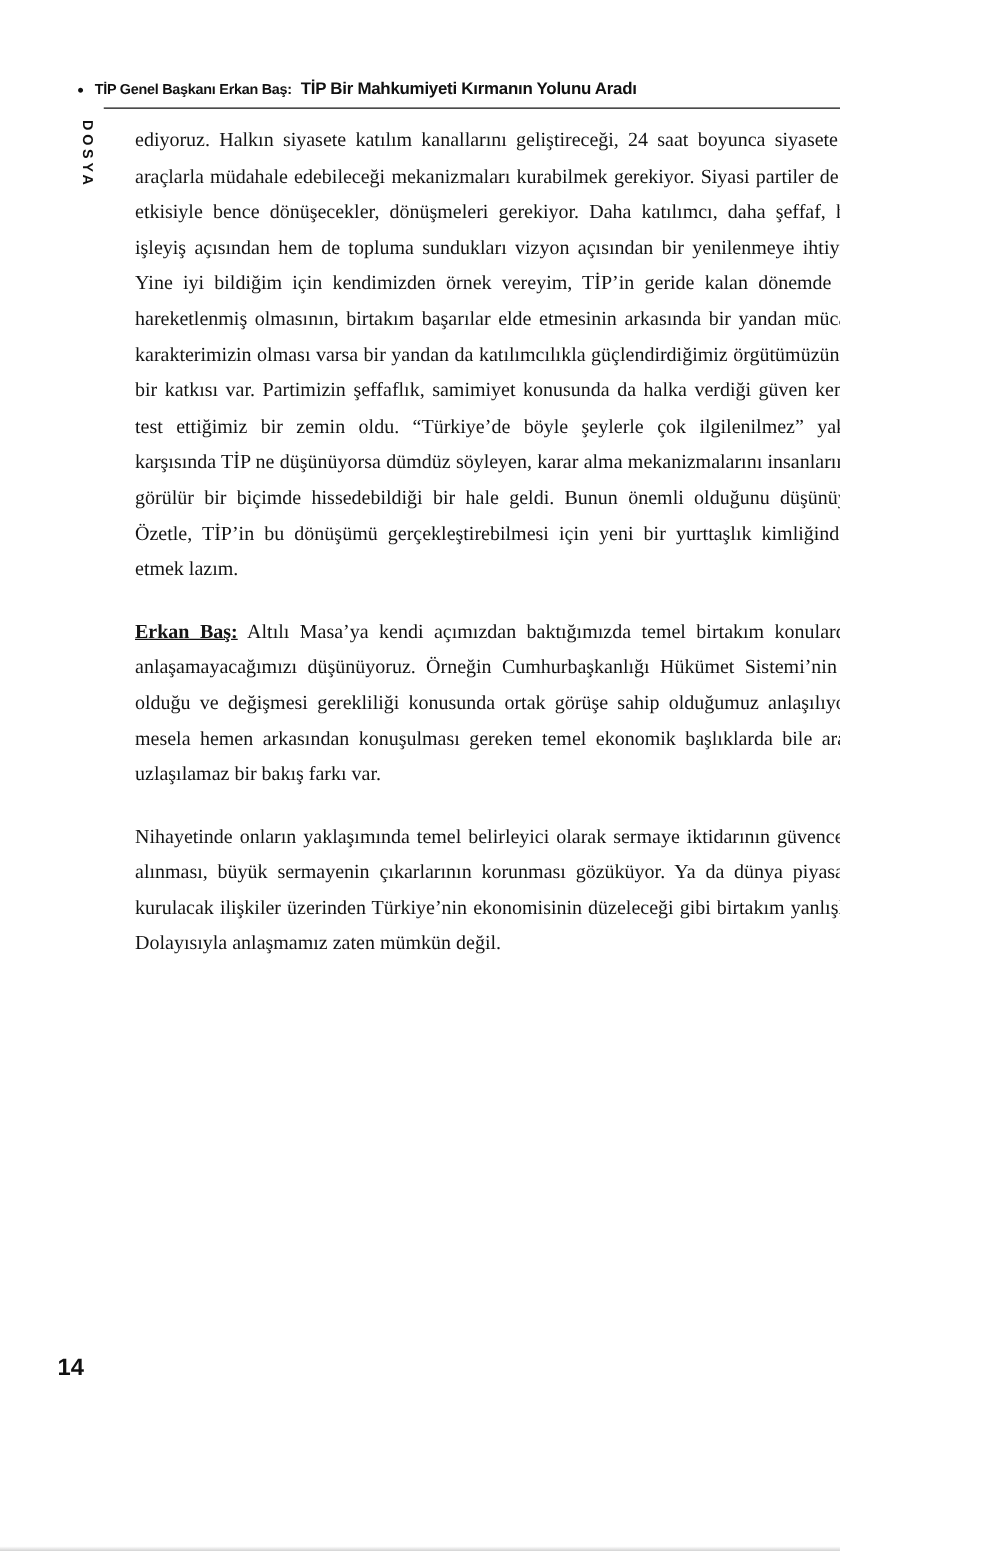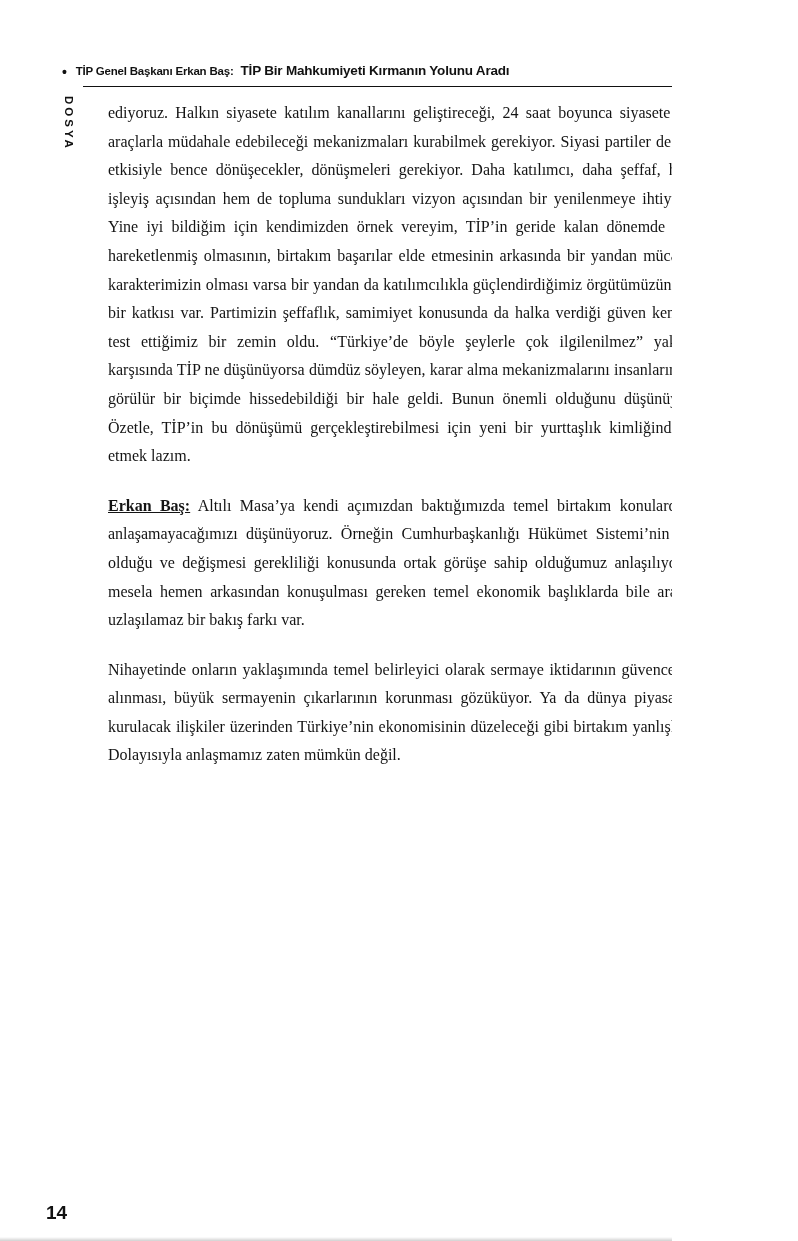--- a/index.html
+++ b/index.html
@@ -84,21 +84,21 @@
   }
   .article .lead {
     font-weight: bold;
     text-decoration: underline;
   }
 
   
   .page-number {
     position: absolute;
     left: 46px;
-    top: 1202px;
+    top: 1084px;
     font-family: "Liberation Sans", sans-serif;
     font-weight: bold;
     font-size: 19px;
     color: #111;
   }
 
   
   .scan-edge {
     position: absolute;
     left: 0;

